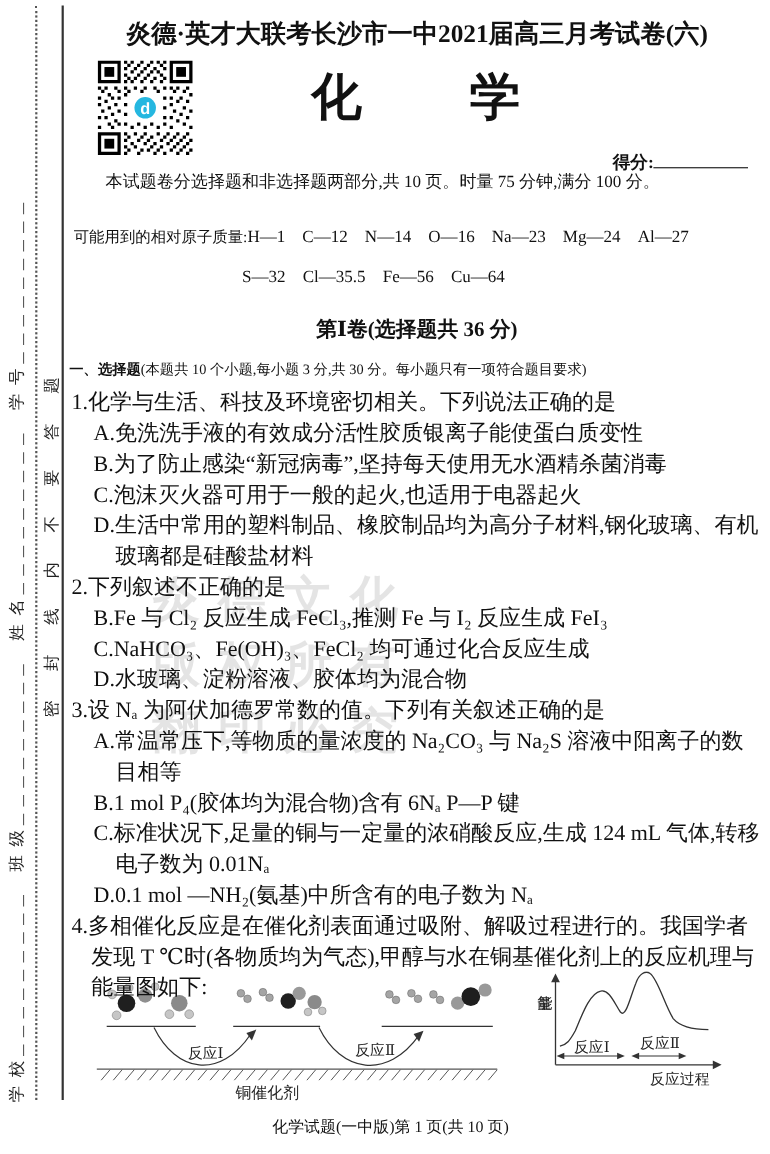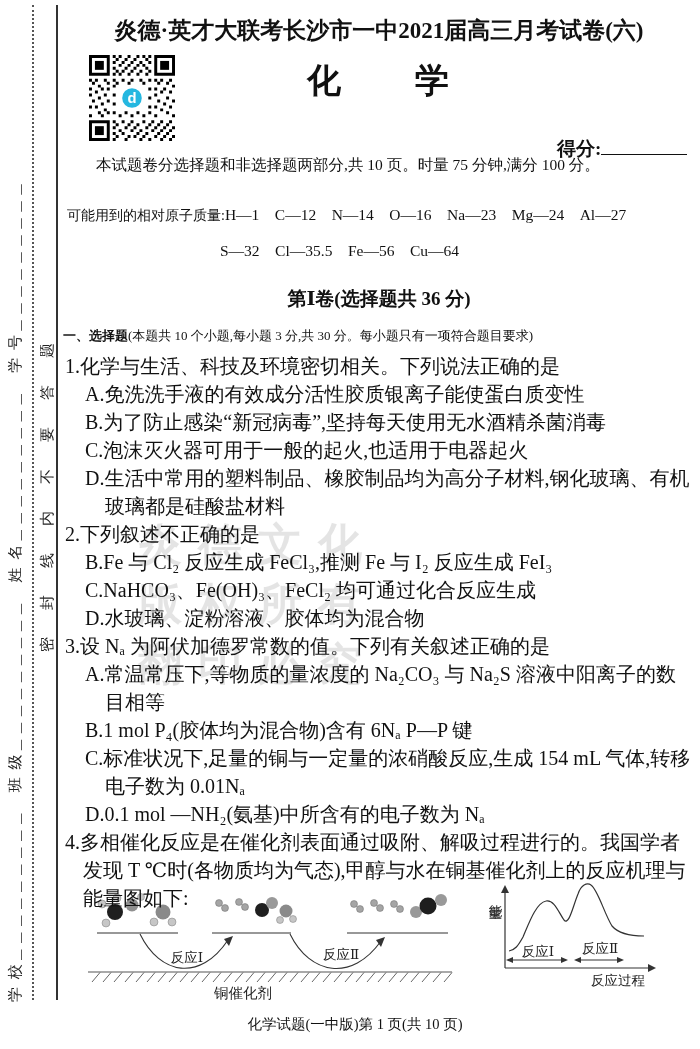--- a/index.html
+++ b/index.html
@@ -17,22 +17,22 @@
   #strip-seal   { left:38px; top:652px;  font-size:15px; letter-spacing:27px; color:#222; }
   
   #watermark {
     position:absolute; left:138px; top:515px; z-index:0;
     font-size:44px; font-weight:bold; letter-spacing:16px;
     line-height:60px; white-space:pre-line; color:#000000; opacity:0.10;
   }
   
   #title   { left:65px; top:15px;  width:628px; text-align:center; font-size:23px; font-weight:700; z-index:1; }
   #qr      { left:88px; top:55px; }
-  #subject { left:65px; top:58px;  width:628px; text-align:center; font-size:34px; font-weight:bold; letter-spacing:2px; }
-  #score   { left:557px; top:136px; font-size:19px; font-weight:bold; }
+  #subject { left:65px; top:58px;  width:628px; text-align:center; font-size:46px; font-weight:bold; letter-spacing:2px; }
+  #score   { left:557px; top:136px; font-size:16px; font-weight:bold; }
   .scoreline { display:inline-block; width:86px; height:16px; border-bottom:1.5px solid #111; }
   
   #intro   { left:65px; top:155px; width:628px; font-size:15.5px; text-indent:2em; }
   #masses1 { left:67px; top:205px; width:628px; font-size:15.5px; }
   #masses1 .kai { font-size:14px; }
   #masses2 { left:220px; top:241px; font-size:15.5px; }
   
   #sec1    { left:65px; top:286px; width:628px; text-align:center; font-size:19px; font-weight:bold; }
   #subhead { left:63px; top:327px; width:632px; font-size:13px; }
   .b { font-weight:bold; }
@@ -105,21 +105,21 @@
   <div class="opt">B.为了防止感染“新冠病毒”,坚持每天使用无水酒精杀菌消毒</div>
   <div class="opt">C.泡沫灭火器可用于一般的起火,也适用于电器起火</div>
   <div class="opt">D.生活中常用的塑料制品、橡胶制品均为高分子材料,钢化玻璃、有机玻璃都是硅酸盐材料</div>
   <div class="stem">2.下列叙述不正确的是</div>
   <div class="opt">B.Fe 与 Cl₂ 反应生成 FeCl₃,推测 Fe 与 I₂ 反应生成 FeI₃</div>
   <div class="opt">C.NaHCO₃、Fe(OH)₃、FeCl₂ 均可通过化合反应生成</div>
   <div class="opt">D.水玻璃、淀粉溶液、胶体均为混合物</div>
   <div class="stem">3.设 Nₐ 为阿伏加德罗常数的值。下列有关叙述正确的是</div>
   <div class="opt">A.常温常压下,等物质的量浓度的 Na₂CO₃ 与 Na₂S 溶液中阳离子的数目相等</div>
   <div class="opt">B.1 mol P₄(胶体均为混合物)含有 6Nₐ P—P 键</div>
-  <div class="opt narrow">C.标准状况下,足量的铜与一定量的浓硝酸反应,生成 154 mL 气体,转移电子数为 0.01Nₐ</div>
+  <div class="opt narrow">C.标准状况下,足量的铜与一定量的浓硝酸反应,生成 124 mL 气体,转移电子数为 0.01Nₐ</div>
   <div class="opt">D.0.1 mol —NH₂(氨基)中所含有的电子数为 Nₐ</div>
   <div class="stem">4.多相催化反应是在催化剂表面通过吸附、解吸过程进行的。我国学者发现 T ℃时(各物质均为气态),甲醇与水在铜基催化剂上的反应机理与能量图如下:</div>
 </div>
 
 <svg class="abs" id="figure" width="700" height="135" viewBox="0 883 700 135" xmlns="http://www.w3.org/2000/svg">
 
   <g>
     <circle cx="102" cy="904" r="4" fill="#c6c6c6" stroke="#666" stroke-width="0.4"></circle>
     <circle cx="106" cy="923" r="4" fill="#c6c6c6" stroke="#666" stroke-width="0.4"></circle>
     <circle cx="117" cy="898" r="4" fill="#c6c6c6" stroke="#666" stroke-width="0.4"></circle>

